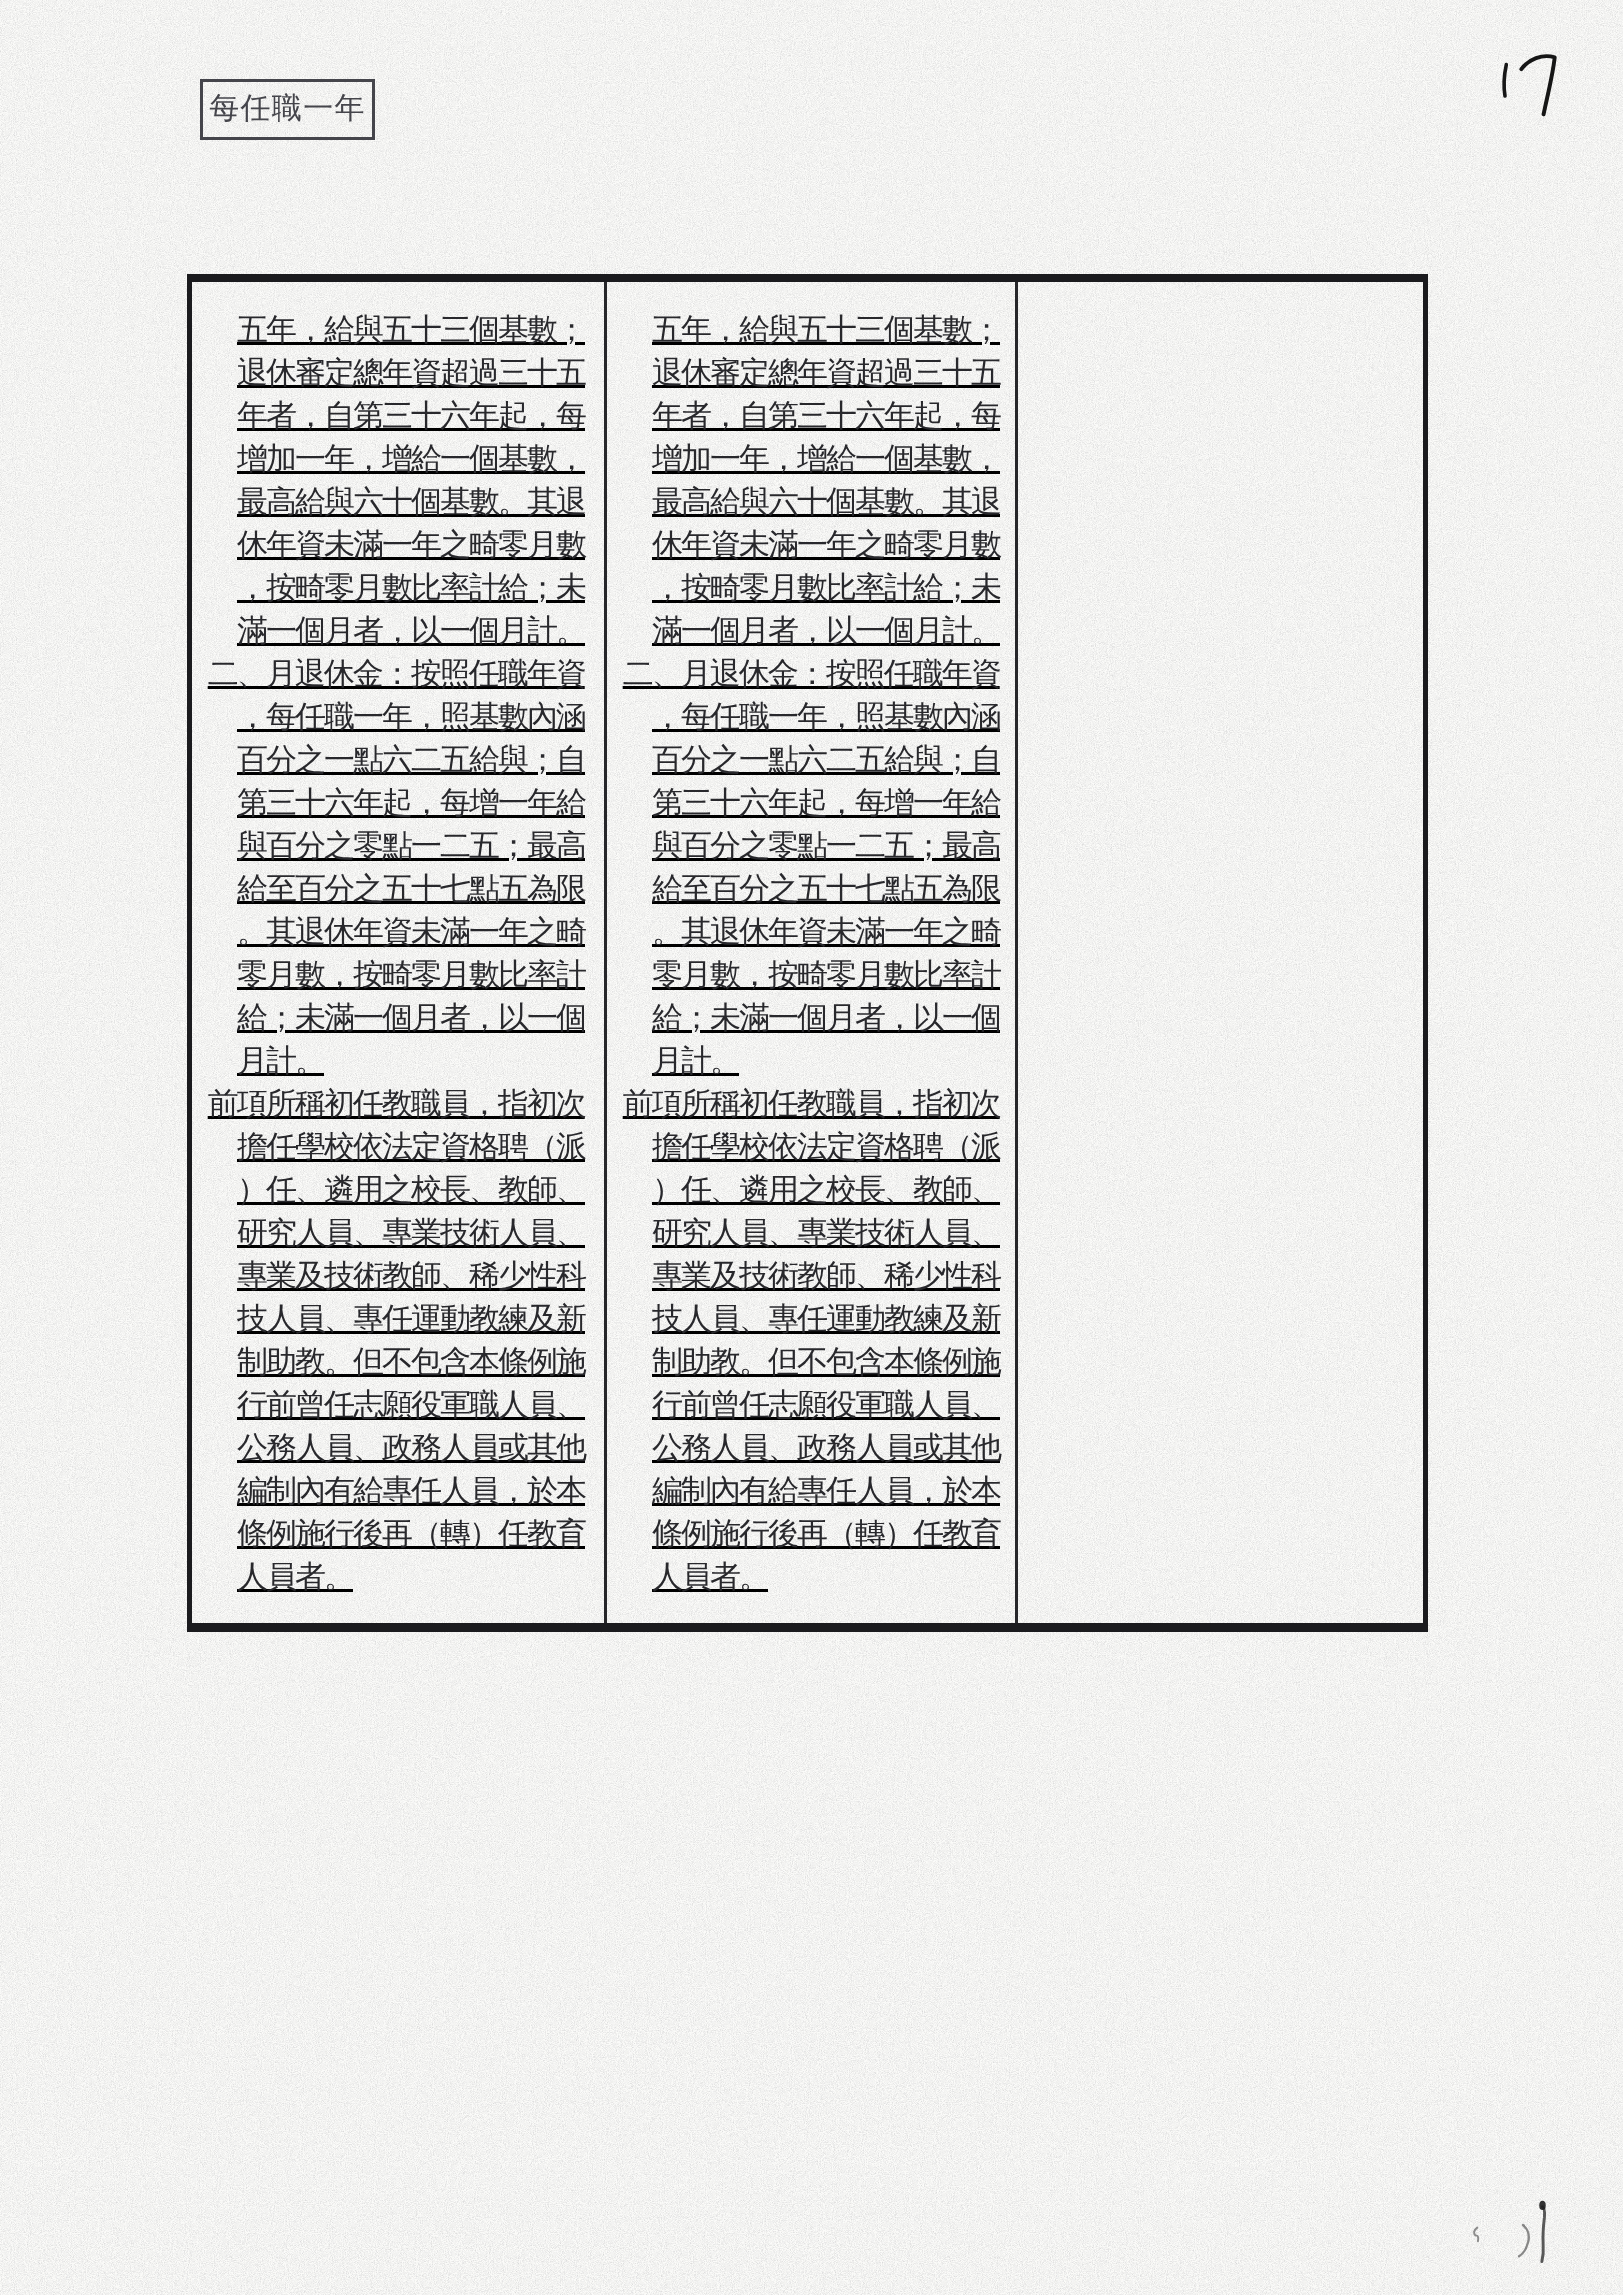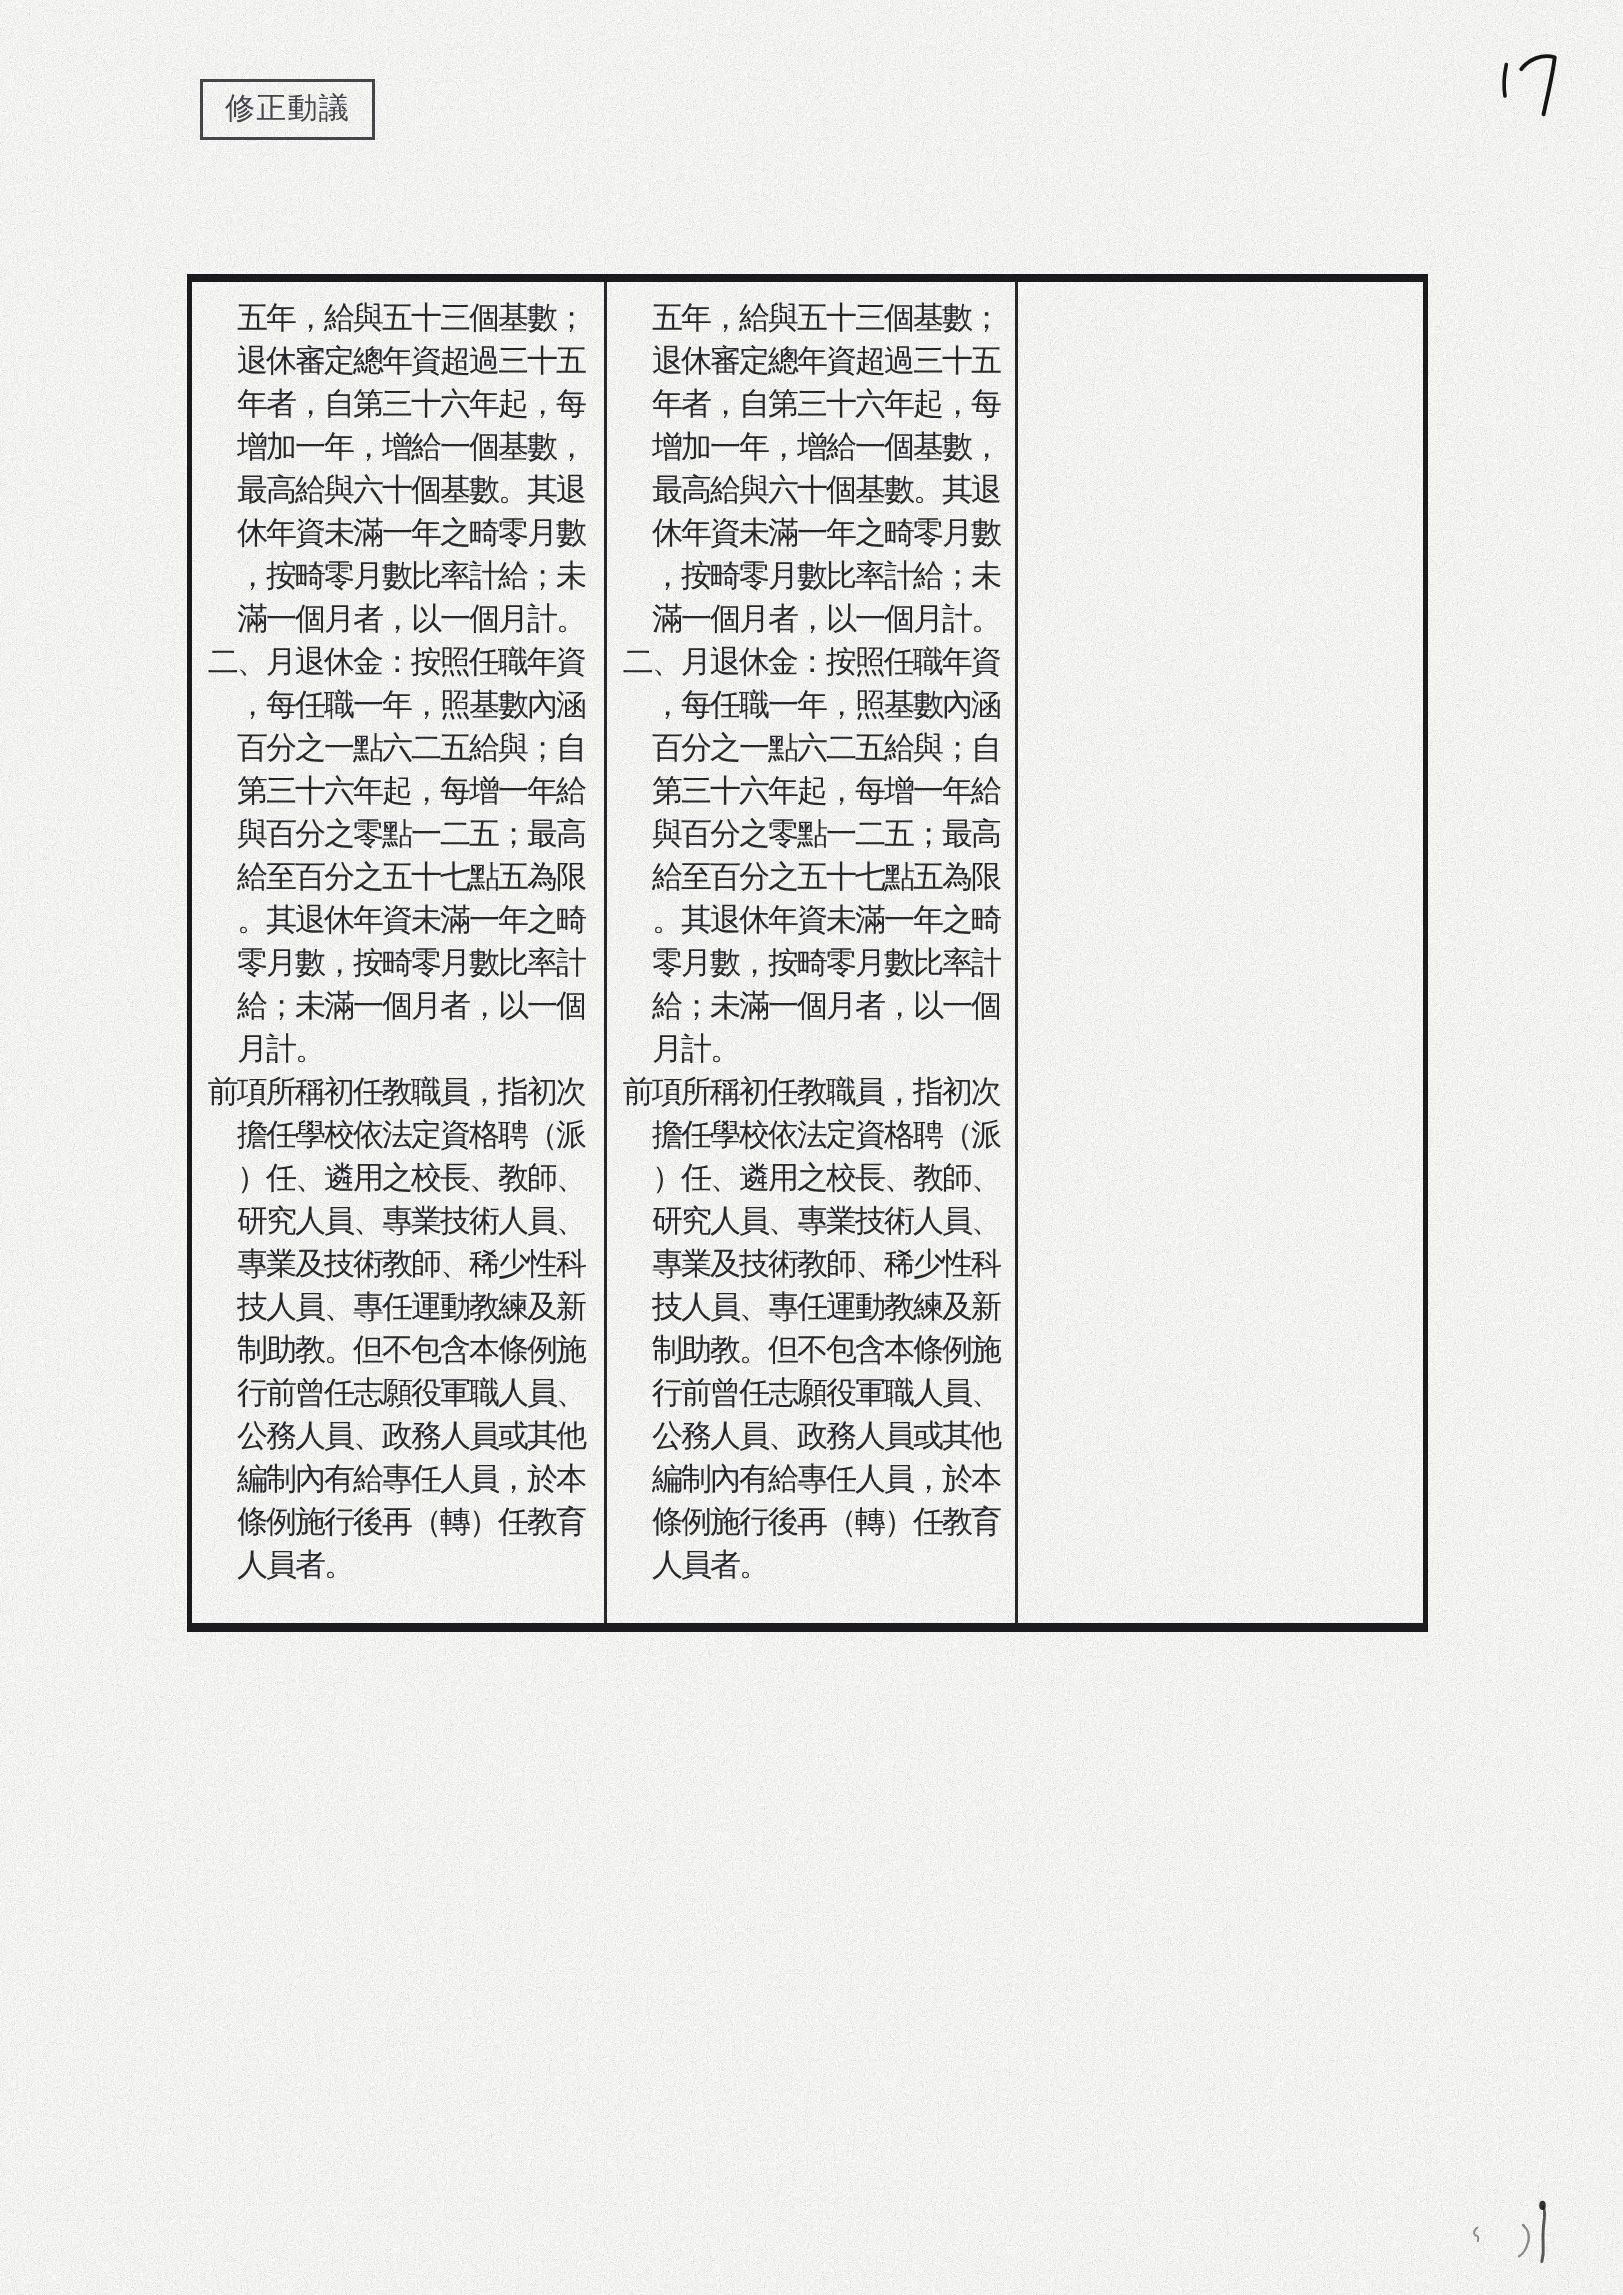--- a/index.html
+++ b/index.html
@@ -37,21 +37,21 @@
     stroke-linecap:round; stroke-linejoin:round; }
   
   .law-table {
     position:absolute; left:187px; top:274px;
     width:1241px; height:1358px;
     box-sizing:border-box;
     border:solid var(--table-border, #1b1b1e);
     border-width:8.5px 5.9px 9.2px 5.9px;
     display:flex;
   }
-  .law-col { box-sizing:border-box; padding-top:14px; }
+  .law-col { box-sizing:border-box; padding-top:26px;text-decoration:underline; }
   .law-col.c0 { width:415px; border-right:3.3px solid #27272a; }
   .law-col.c1 { width:411px; border-right:3.3px solid #27272a; }
   .law-col.c2 { flex:1; }
   .line {
     height:43px; line-height:43px;
     font-size:31px; letter-spacing:-2px;
     color: var(--ink, #28282c);
     padding-left:15.7px;
     white-space:nowrap;
   }
@@ -67,21 +67,21 @@
 
   <svg class="noise-overlay" width="1624" height="2295" aria-hidden="true" viewBox="0 0 2480 3506">
     <filter id="grainF" x="0" y="0" width="100%" height="100%">
       <feTurbulence type="fractalNoise" baseFrequency="0.7" numOctaves="2" seed="11" stitchTiles="stitch"></feTurbulence>
       <feColorMatrix type="matrix" values="0 0 0 0 0.32  0 0 0 0 0.32  0 0 0 0 0.34  0.65 0.65 0.65 0 -0.80"></feColorMatrix>
     </filter>
     <rect width="2480" height="3506" filter="url(#grainF)"></rect>
   </svg>
 
   <div class="stamp">
-    <span class="stamp-text">修正動議</span>
+    <span class="stamp-text">每任職一年</span>
   </div>
 
   <svg class="pagenum-svg" width="79" height="85" viewBox="0 0 120 130" role="img" aria-label="17">
     <path d="M23,30 C20,44 18,60 21,78" stroke-width="5.5"></path>
     <path d="M46,37 C57,22 78,13 97,19 C94,46 86,77 80,106" stroke-width="6"></path>
   </svg>
 
   <div class="law-table">
     <div class="law-col c0">
         <div class="line indent">五年，給與五十三個基數；</div>

